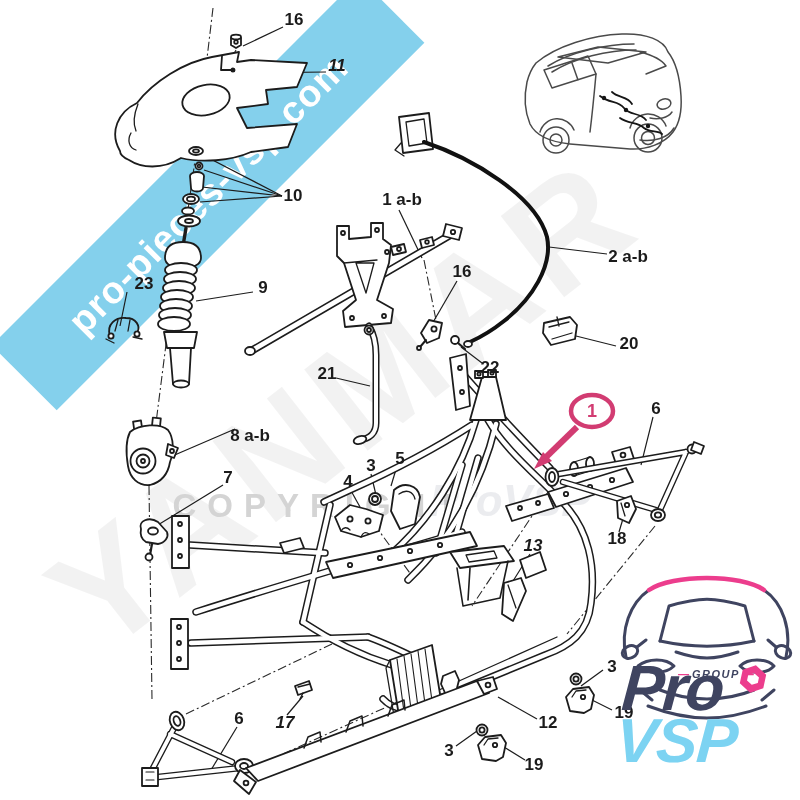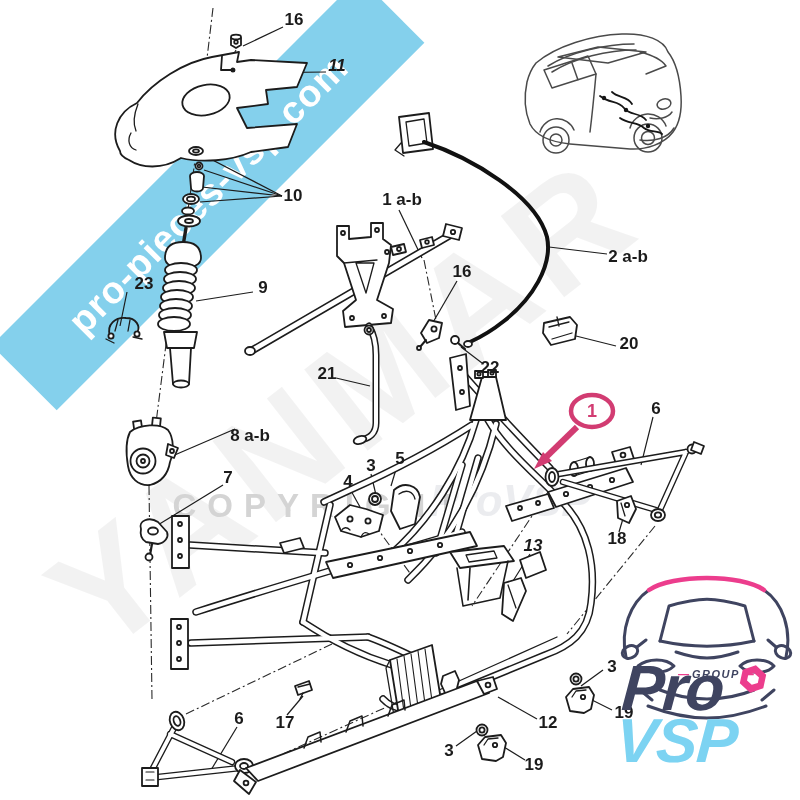--- a/index.html
+++ b/index.html
@@ -428,21 +428,21 @@
       <span class="plabel" style="left: 490px; top: 368px;">22</span>
       <span class="plabel" style="left: 327px; top: 374px;">21</span>
       <span class="plabel" style="left: 250px; top: 436px;">8 a-b</span>
       <span class="plabel" style="left: 656px; top: 409px;">6</span>
       <span class="plabel" style="left: 228px; top: 478px;">7</span>
       <span class="plabel" style="left: 371px; top: 466px;">3</span>
       <span class="plabel" style="left: 400px; top: 459px;">5</span>
       <span class="plabel" style="left: 348px; top: 482px;">4</span>
       <span class="plabel" style="left: 533px; top: 546px; font-style: italic;">13</span>
       <span class="plabel" style="left: 617px; top: 539px;">18</span>
-      <span class="plabel" style="left: 285px; top: 723px;">17</span>
+      <span class="plabel" style="left: 285px; top: 723px; font-style: italic;">17</span>
       <span class="plabel" style="left: 239px; top: 719px;">6</span>
       <span class="plabel" style="left: 612px; top: 667px;">3</span>
       <span class="plabel" style="left: 624px; top: 713px;">19</span>
       <span class="plabel" style="left: 548px; top: 723px; text-align: center;">12</span>
       <span class="plabel" style="left: 449px; top: 751px;">3</span>
       <span class="plabel" style="left: 534px; top: 765px;">19</span>
       <span class="plabel hl" style="left: 592px; top: 411px; color: rgb(210, 60, 114);">1</span>
     </div>
 
   <div id="logo">

